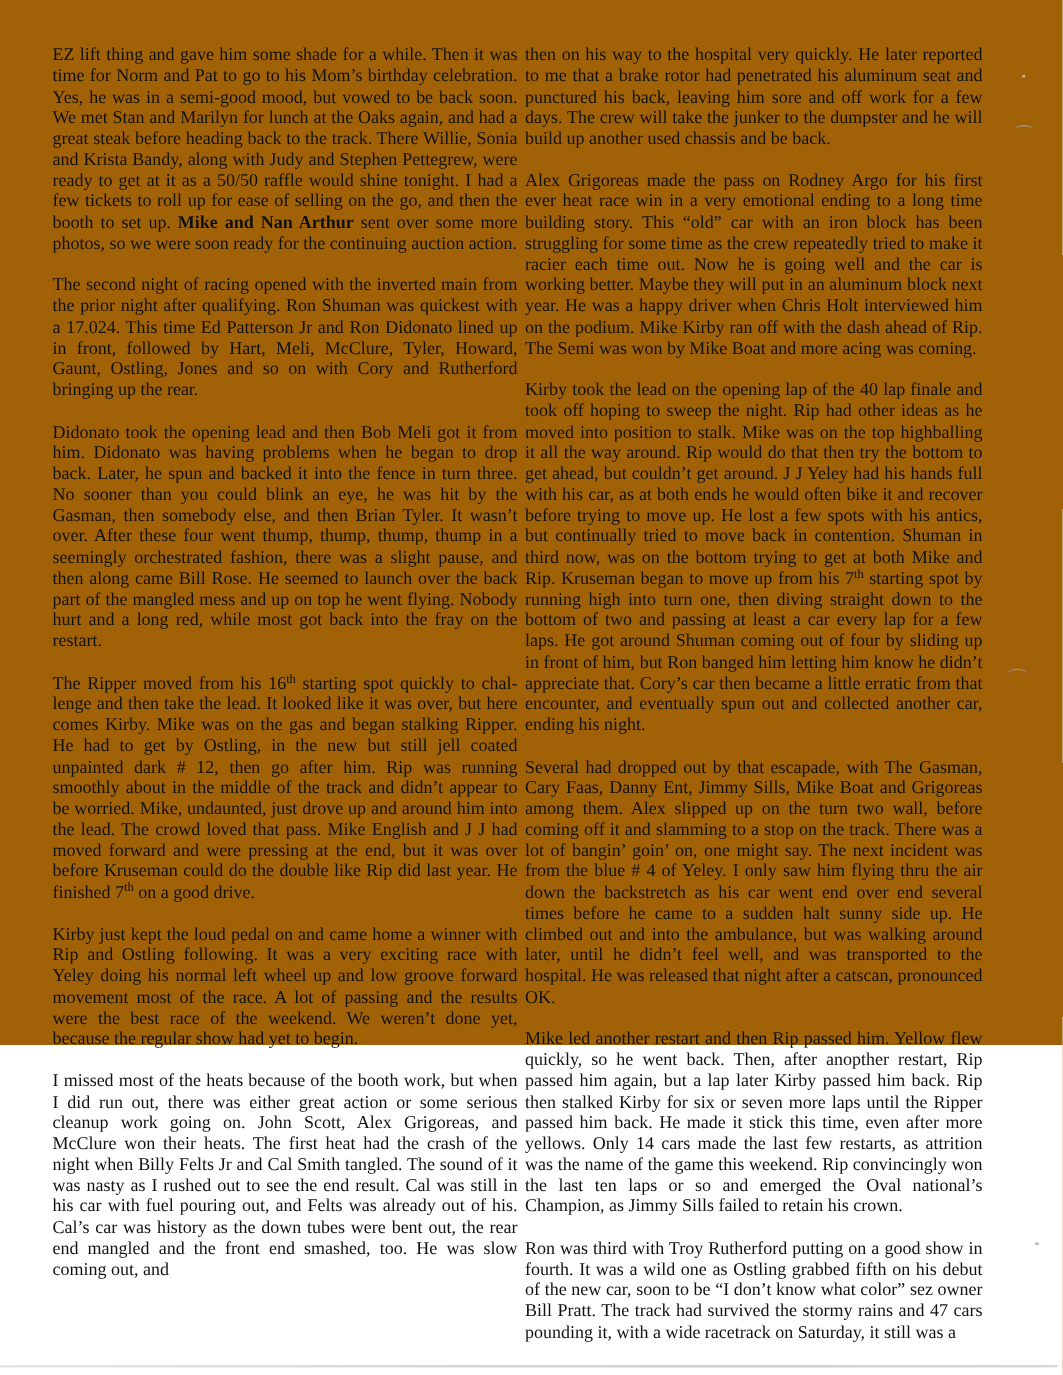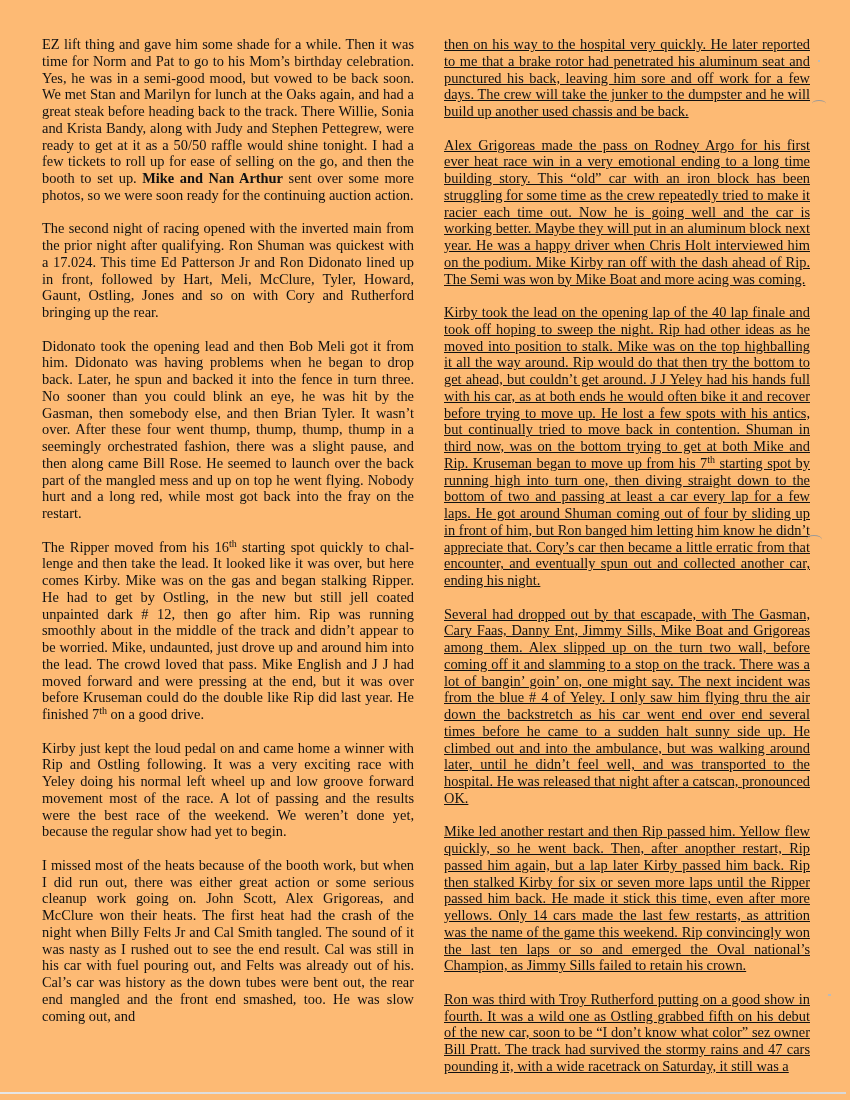--- a/index.html
+++ b/index.html
@@ -1,20 +1,20 @@
 <!DOCTYPE html>
 <html><head>
 <meta charset="utf-8">
 <style>
   html, body { margin: 0; padding: 0; background: #ffffff; }
   body { width: 850px; height: 1100px; position: relative; overflow: hidden; }
-  .page { position: absolute; left: 0; top: 0; width: 850px; height: 1100px; background: #fdba74; }
+  .page { position: absolute; left: 0; top: 0; width: 850px; height: 836px; background: #a16207; }
   .col { position: absolute; top: 36px; width: 372px; font-family: "Liberation Serif", serif; font-size: 14.4px; line-height: 16.75px; color: #111; text-align: justify; }
   .col.left { left: 42px; }
-  .col.right { left: 444px; width: 366px; text-decoration: underline; }
+  .col.right { left: 420px; width: 366px; }
   .col p { margin: 0 0 16.75px 0; hyphens: manual; }
   .col p.results { font-size: 11px; line-height: 13.4px; margin-bottom: 16px; }
   b { font-weight: bold; }
   sup { font-size: 10px; line-height: 0; vertical-align: 5px; }
   .bottom-rule { position: absolute; left: 0; top: 1092px; width: 846px; height: 2px; background: linear-gradient(to right, #e6e6e6, #d8d8d8 40%, #cfcfcf 70%, #d9d9d9); }
   .speck { position: absolute; background: #bbb; }
   .curl { position: absolute; border-top: 1px solid #999; border-radius: 50%; }
 </style>
 </head>
 <body>

